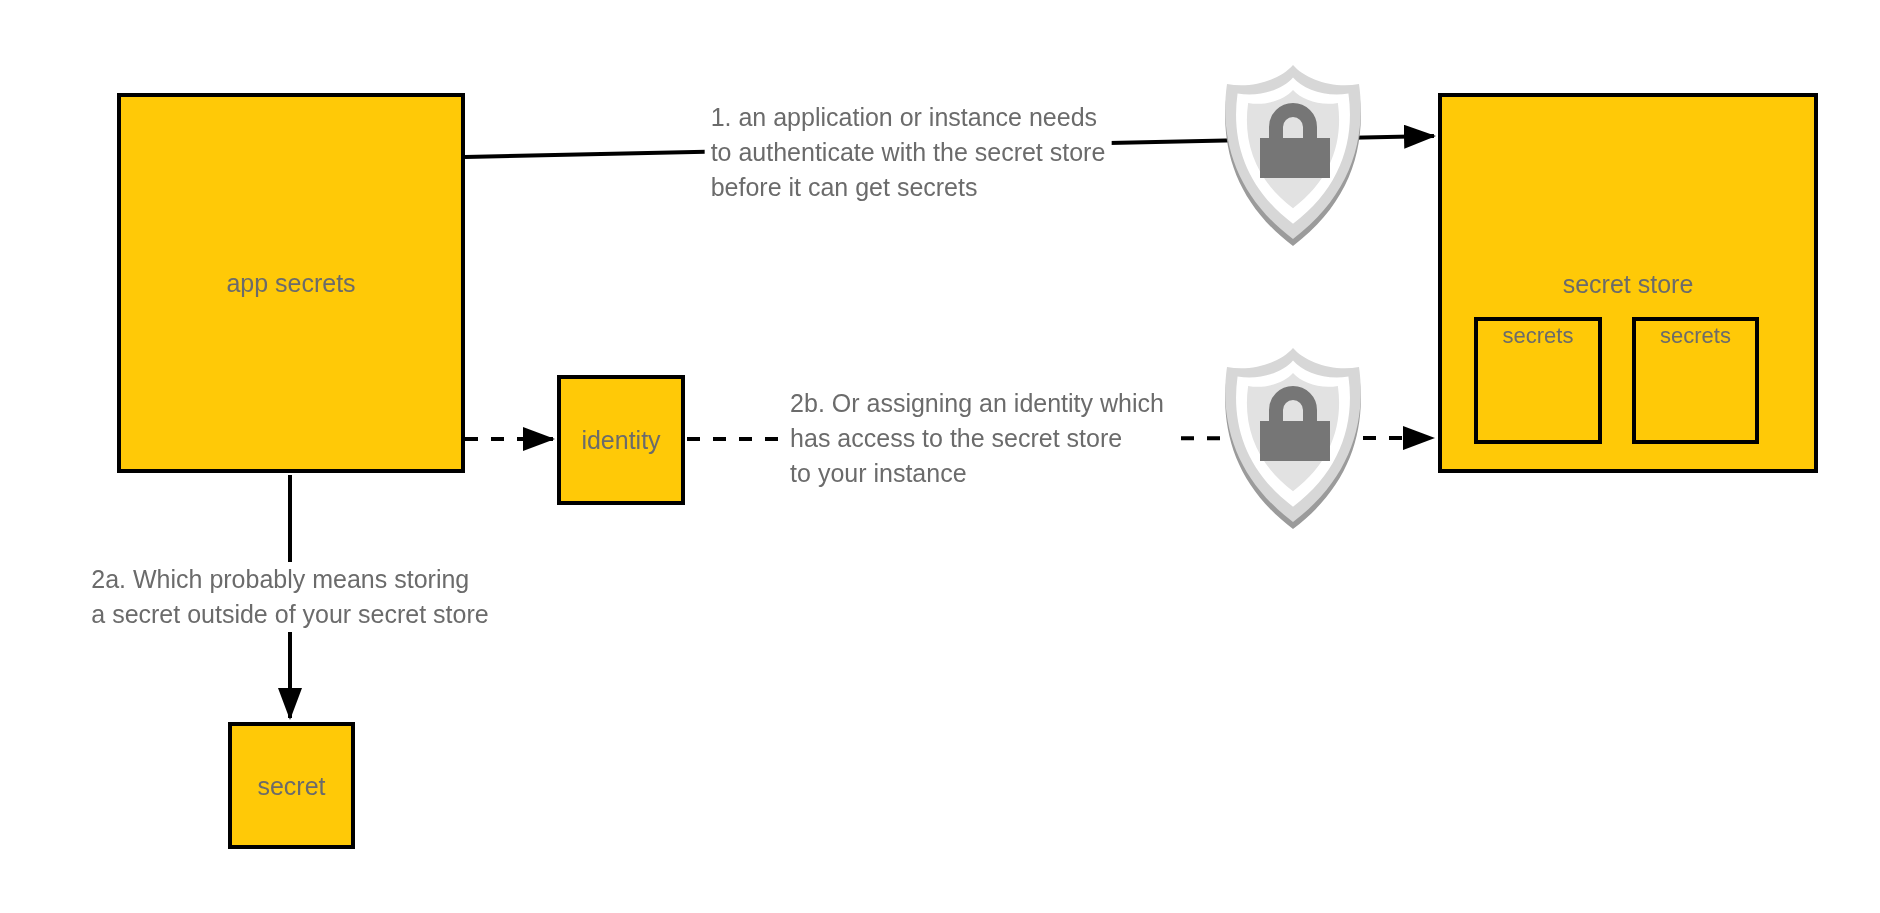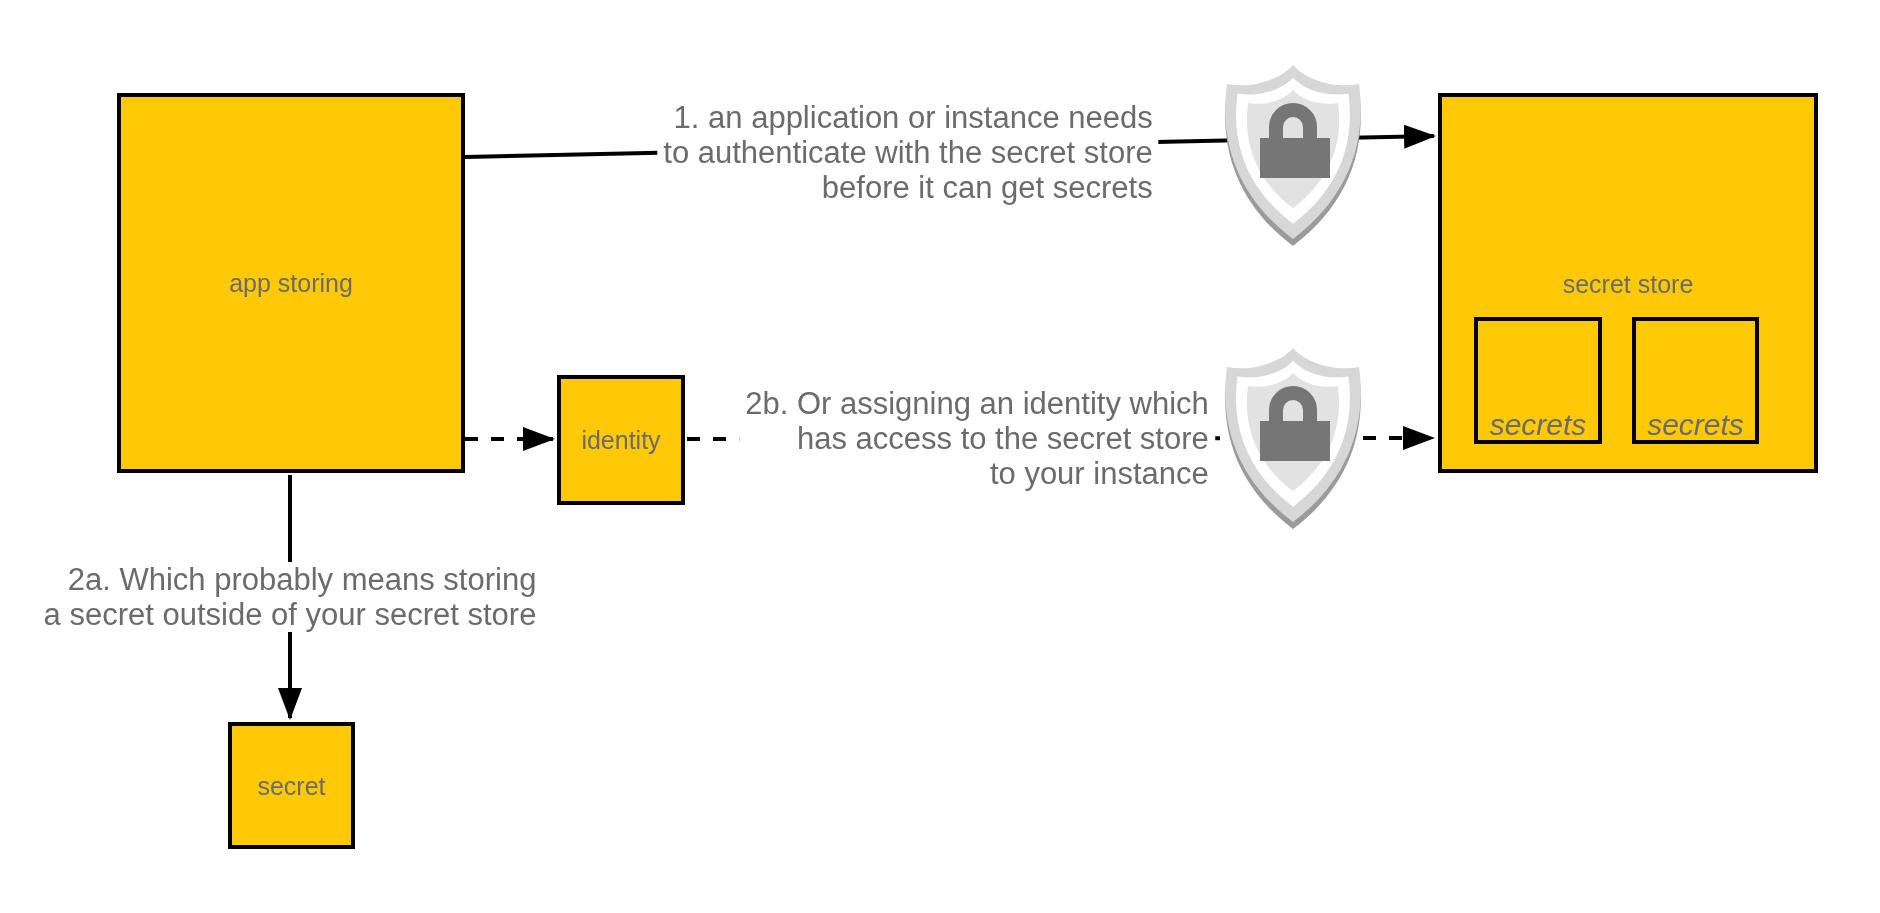--- a/index.html
+++ b/index.html
@@ -50,35 +50,34 @@
     position: absolute;
     left: 50%; top: 187px;
     transform: translate(-50%, -50%);
     white-space: nowrap;
   }
   .sub-node {
     box-sizing: border-box;
     background: var(--box-fill, #ffc907);
     border: 4px solid var(--box-border, #000);
     display: flex;
-    align-items: flex-end;
+    align-items: flex-start;
     justify-content: center;
     color: var(--label-text, #6b6b6b);
-    font-size: 30px;
-    font-style: italic;
+    font-size: 22px;
   }
   .edge-label {
     position: absolute;
     transform: translate(-50%, -50%);
     z-index: 3;
     background: var(--background, #fff);
     color: var(--label-text, #6b6b6b);
-    font-size: 31px;
+    font-size: 25px;
     line-height: 35px;
-    text-align: right;
+    text-align: left;
     white-space: pre-line;
     padding: 0 6px;
   }
   .edge-label-1  { left: 908px; top: 152px; }
   .edge-label-2b { left: 931px; top: 438px; margin-left: 46px; }
   .edge-label-2a { left: 290px; top: 597px; }
 </style>
 </head>
 <body>
 
@@ -102,21 +101,21 @@
     <path class="conn solid" d="M 465,157 L 1434,136" marker-end="url(#arrow)"></path>
     <path class="conn solid" d="M 290,475 L 290,718" marker-end="url(#arrow)"></path>
     <path class="conn dashed" d="M 465,439 L 553,439" marker-end="url(#arrow)"></path>
     <path class="conn dashed" d="M 687,439 L 1433,438" marker-end="url(#arrow)"></path>
 
     <use href="#shield-lock" transform="translate(1213,53)"></use>
     <use href="#shield-lock" transform="translate(1213,336)"></use>
   </svg>
 
   <div class="node node-app">
-    <span>app storing</span>
+    <span>app secrets</span>
   </div>
 
   <div class="node node-store">
     <span class="store-title">secret store</span>
     <div class="sub-node node-secrets-1">
       <span>secrets</span>
     </div>
     <div class="sub-node node-secrets-2">
       <span>secrets</span>
     </div>

